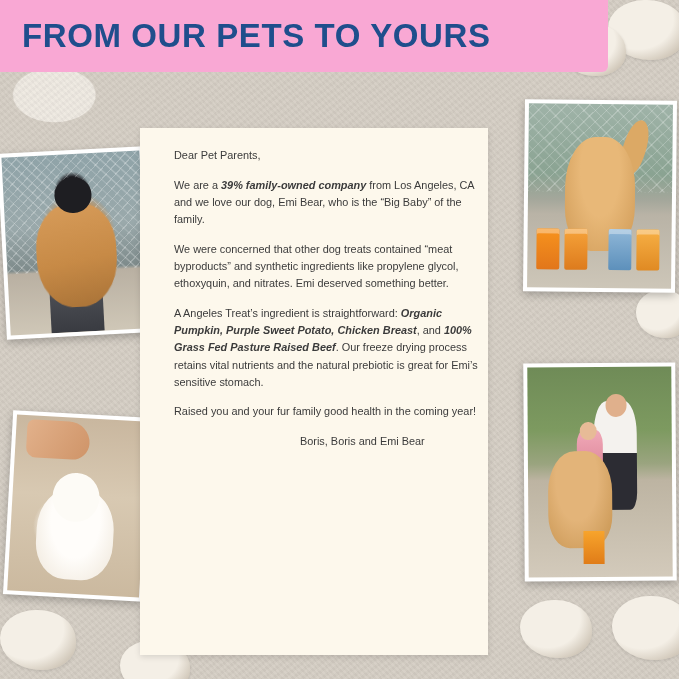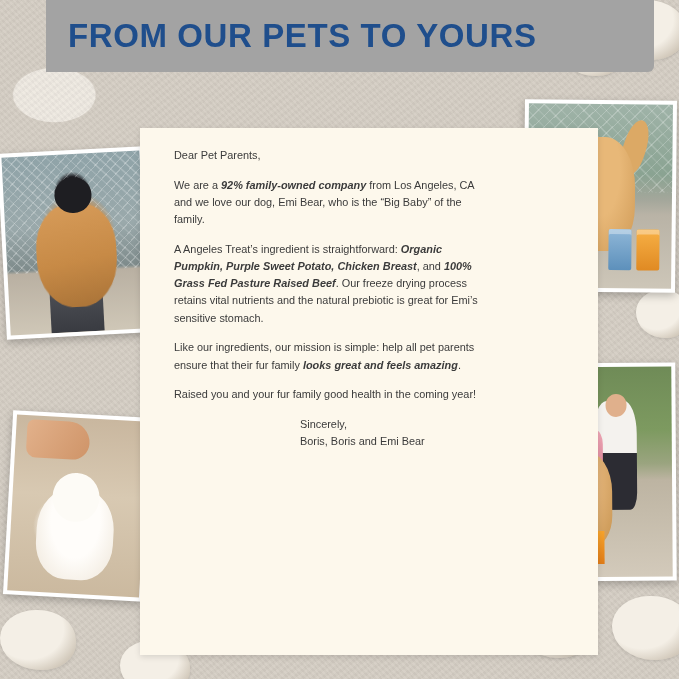--- a/index.html
+++ b/index.html
@@ -52,43 +52,42 @@
     opacity: 0.6;
   }
 
   
   .header-band {
     position: absolute;
     left: 0;
     top: 0;
     width: 608px;
     height: 72px;
-    background: #a3a3a3;
+    background: #f9a8d4;
     border-bottom-right-radius: 6px;
-    margin-left: 46px;
   }
   .header-title {
     position: absolute;
     left: 22px;
     top: 16px;
     font-size: 33px;
     line-height: 40px;
     font-weight: bold;
     letter-spacing: 0.6px;
     color: #1f4e8c;
     font-family: "Liberation Sans", sans-serif;
     white-space: nowrap;
   }
 
   
   .letter-card {
     position: absolute;
     left: 140px;
     top: 128px;
-    width: 458px;
+    width: 348px;
     height: 527px;
     background: #fdf8ec;
     box-shadow: 0 2px 6px rgba(0,0,0,0.12);
     text-decoration: underline;
   }
   .letter-body {
     position: absolute;
     left: 34px;
     top: 19px;
     width: 318px;
@@ -377,30 +376,29 @@
       <div class="dog"></div>
       <div class="pouch"></div>
     </div>
   </div>
 
   <div class="letter-card">
     <div class="letter-body">
 
       <p>Dear Pet Parents,</p>
 
-      <p><span>We are a </span><b>92% family-owned company</b><span> from Los Angeles, CA and we love our dog, Emi Bear, who is the “Big Baby” of the family.</span></p>
-
+      <p><span>We are a </span><b>39% family-owned company</b><span> from Los Angeles, CA and we love our dog, Emi Bear, who is the “Big Baby” of the family.</span></p>
+
+      <p>We were concerned that other dog treats contained “meat byproducts” and synthetic ingredients like propylene glycol, ethoxyquin, and nitrates. Emi deserved something better.</p>
 
 
       <p><span>A Angeles Treat’s ingredient is straightforward: </span><b>Organic Pumpkin, Purple Sweet Potato, Chicken Breast</b><span>, and </span><b>100% Grass Fed Pasture Raised Beef</b><span>. Our freeze drying process retains vital nutrients and the natural prebiotic is great for Emi’s sensitive stomach.</span></p>
 
-      <p><span>Like our ingredients, our mission is simple: help all pet parents ensure that their fur family </span><b>looks great and feels amazing</b><span>.</span></p>
 
       <p>Raised you and your fur family good health in the coming year!</p>
 
       <div class="sign-off">
-        <div>Sincerely,</div>
         <div>Boris, Boris and Emi Bear</div>
       </div>
     </div>
   </div>
 
 </div>
 
 </body></html>

